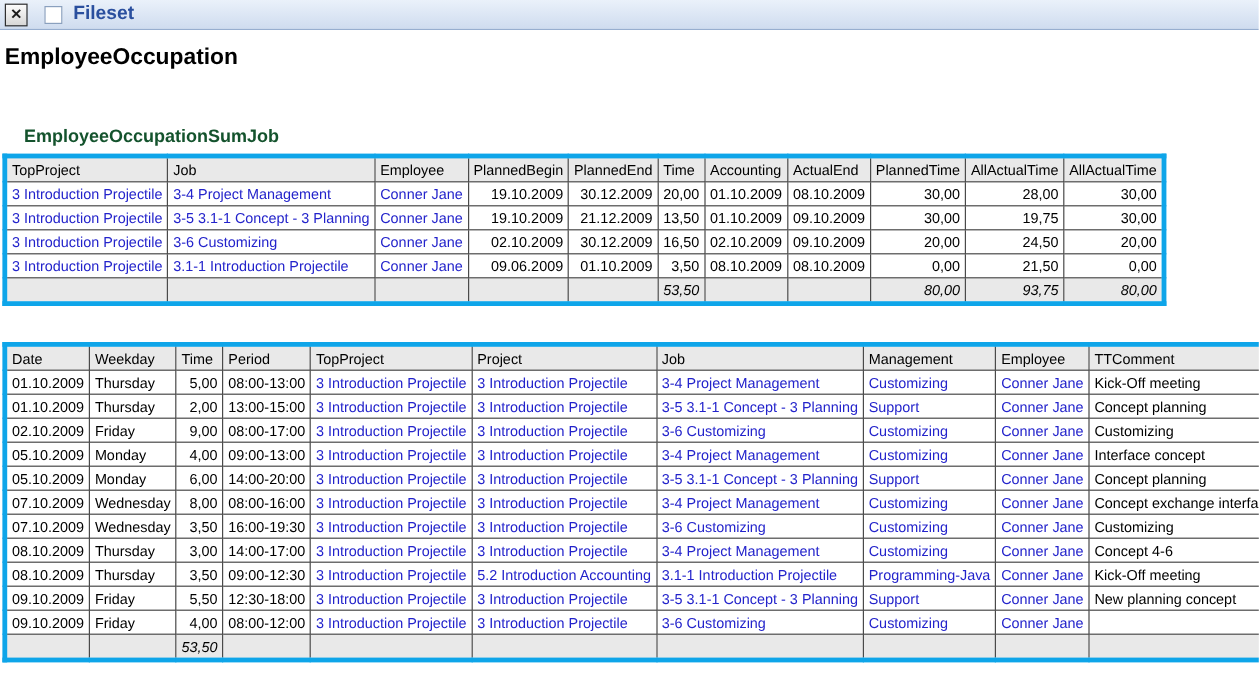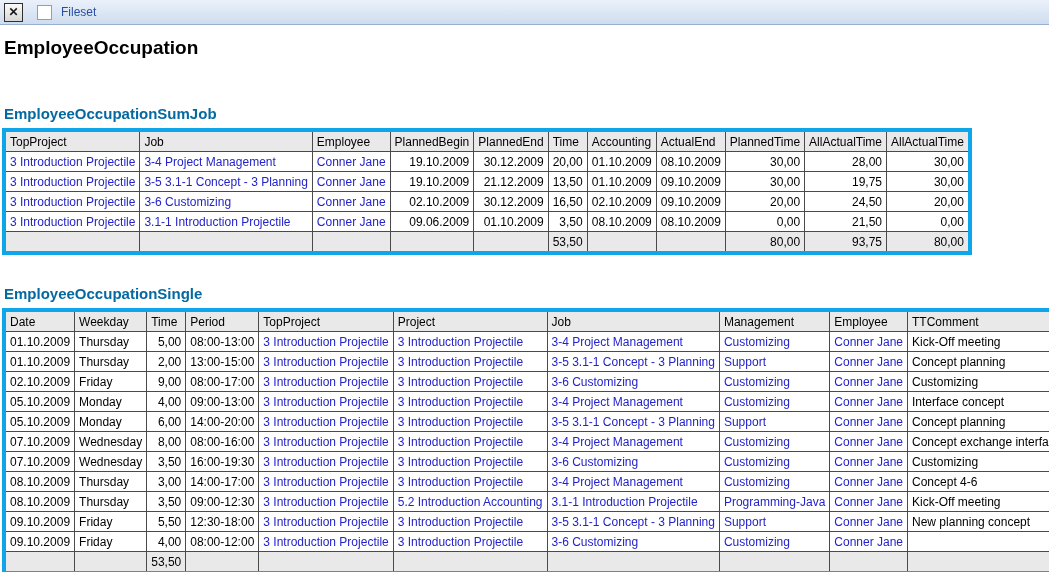--- a/index.html
+++ b/index.html
@@ -44,38 +44,38 @@
   .doc-icon {
     width: 13px;
     height: 13px;
     background: #ffffff;
     border: 1px solid #8aa0be;
     display: inline-block;
     margin-left: 14px;
   }
   .tab-label {
     color: var(--tab-label-color, #2a4f9e);
-    font-weight: normal;
-    font-size: 12px;
+    font-weight: bold;
+    font-size: 16px;
     margin-left: 9px;
     cursor: pointer;
   }
 
   
   h1 {
     font-size: 19px;
     font-weight: bold;
     color: #000;
     margin: 12px 0 0 4px;
   }
   h2 {
     font-size: 15px;
     font-weight: bold;
-    color: #0369a1;
-    margin: 0 0 6px 4px;
+    color: #14532d;
+    margin: 0 0 6px 20px;
   }
   .section-sum   { margin-top: 46px; }
   .section-single{ margin-top: 30px; }
 
   
   table.tbl {
     border-collapse: collapse;
     border: 4px solid #0ea5e9;
     margin-left: 2px;
     font-size: 12px;
@@ -90,20 +90,21 @@
     white-space: nowrap;
     text-align: left;
     overflow: hidden;
   }
   .tbl thead th {
     background: var(--header-bg, #e9e9e9);
     font-weight: normal;
   }
   .tbl tr.summary td {
     background: var(--header-bg, #e9e9e9);
+    font-style: italic;
   }
   .tbl td.num { text-align: right; }
   a.link {
     color: var(--link-color, #2323cb);
     text-decoration: none;
     cursor: pointer;
   }
 </style>
 </head>
 <body>
@@ -200,21 +201,20 @@
           <td class="num"></td>
           <td class="num">80,00</td>
           <td class="num">93,75</td>
           <td class="num">80,00</td>
         </tr>
       </tbody>
     </table>
 </div>
 
 <div class="section-single">
-  <h2>EmployeeOccupationSingle</h2>
   <table class="tbl" id="single-table">
       <thead>
         <tr>
           <th>Date</th>
           <th>Weekday</th>
           <th>Time</th>
           <th>Period</th>
           <th>TopProject</th>
           <th>Project</th>
           <th>Job</th>

